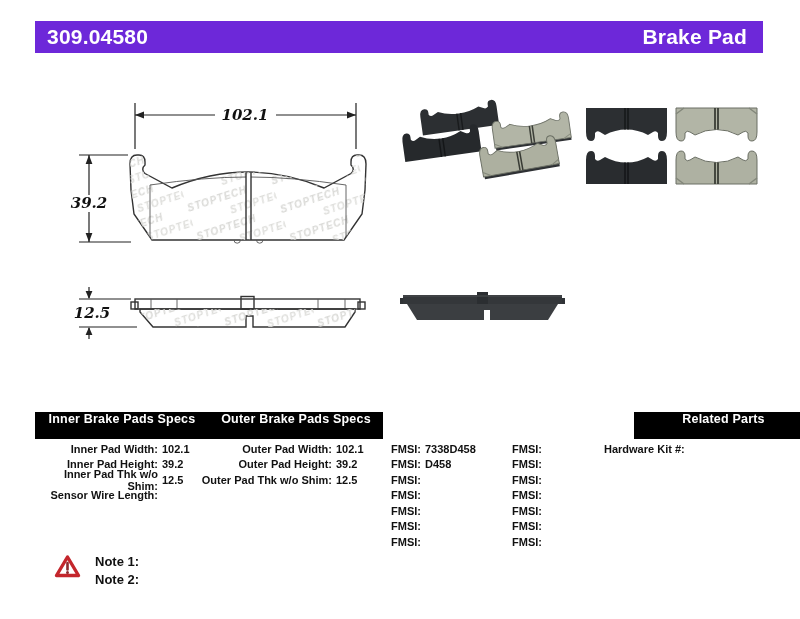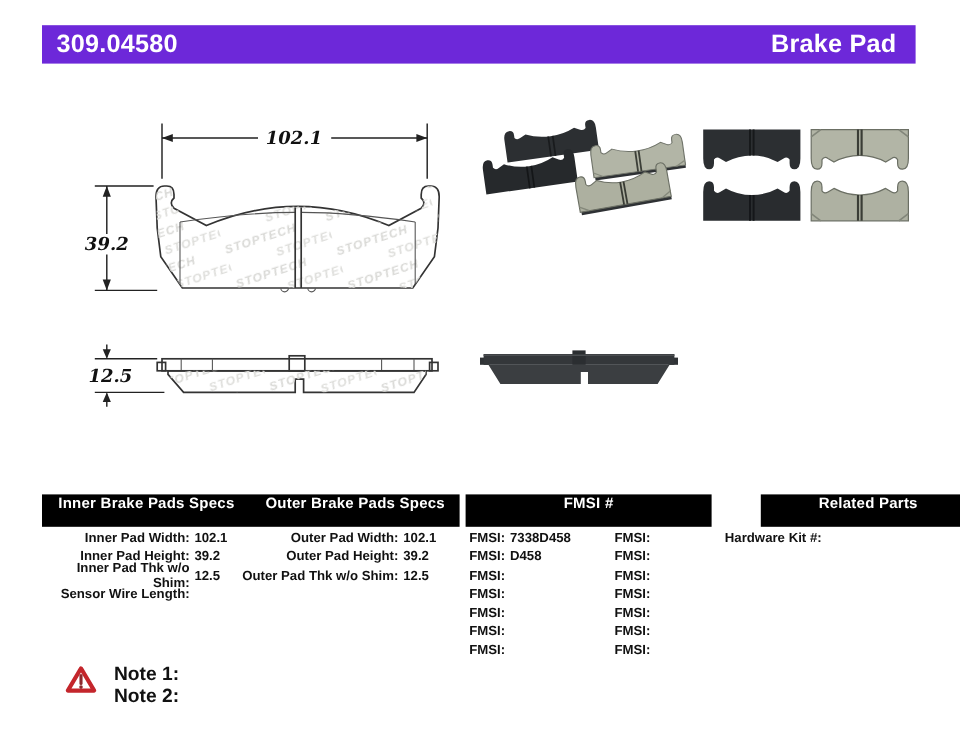--- a/index.html
+++ b/index.html
@@ -62,21 +62,21 @@
   .fmsi-val { margin-left:2px; }
 
   
   .rel-block { left:604px; top:441px; font-size:11px; font-weight:bold; color:#111111; }
   .rel-row { height:15.5px; display:flex; align-items:center; }
 
   
   .warn-icon { left:54px; top:554px; }
   .note-1 { left:95px; top:554px; }
   .note-2 { left:95px; top:572px; }
-  .note { font-size:16px; font-weight:bold; color:#111111; }
+  .note { font-size:13px; font-weight:bold; color:#111111; }
 </style>
 </head>
 <body>
 
 <div class="page">
 
   <div class="abs hdr-bar">
     <span class="t">309.04580</span>
     <span class="t">Brake Pad</span>
   </div>
@@ -189,23 +189,20 @@
       <rect x="82" y="202" width="11" height="12" fill="#2b2e31"></rect>
       <path d="M12,214 L163,214 L153,230 L95,230 L95,220 L89,220 L89,230 L22,230 Z" fill="#3b3e41"></path>
       <path d="M8,206 H167" stroke="#4b4e51" stroke-width="1.2"></path>
     </g>
   </svg>
 
   <div class="abs sec-bar bar-specs">
     <span class="st">Inner Brake Pads Specs</span>
     <span class="st">Outer Brake Pads Specs</span>
   </div>
-  <div class="abs sec-bar bar-fmsi">
-    <span class="st full">FMSI #</span>
-  </div>
   <div class="abs sec-bar bar-rel">
     <span class="st full">Related Parts</span>
   </div>
 
   <div class="abs spec-block inner-block">
     <div class="spec-row">
       <span class="spec-lbl">Inner Pad Width:</span>
       <span class="spec-val">102.1</span>
     </div>
     <div class="spec-row">

